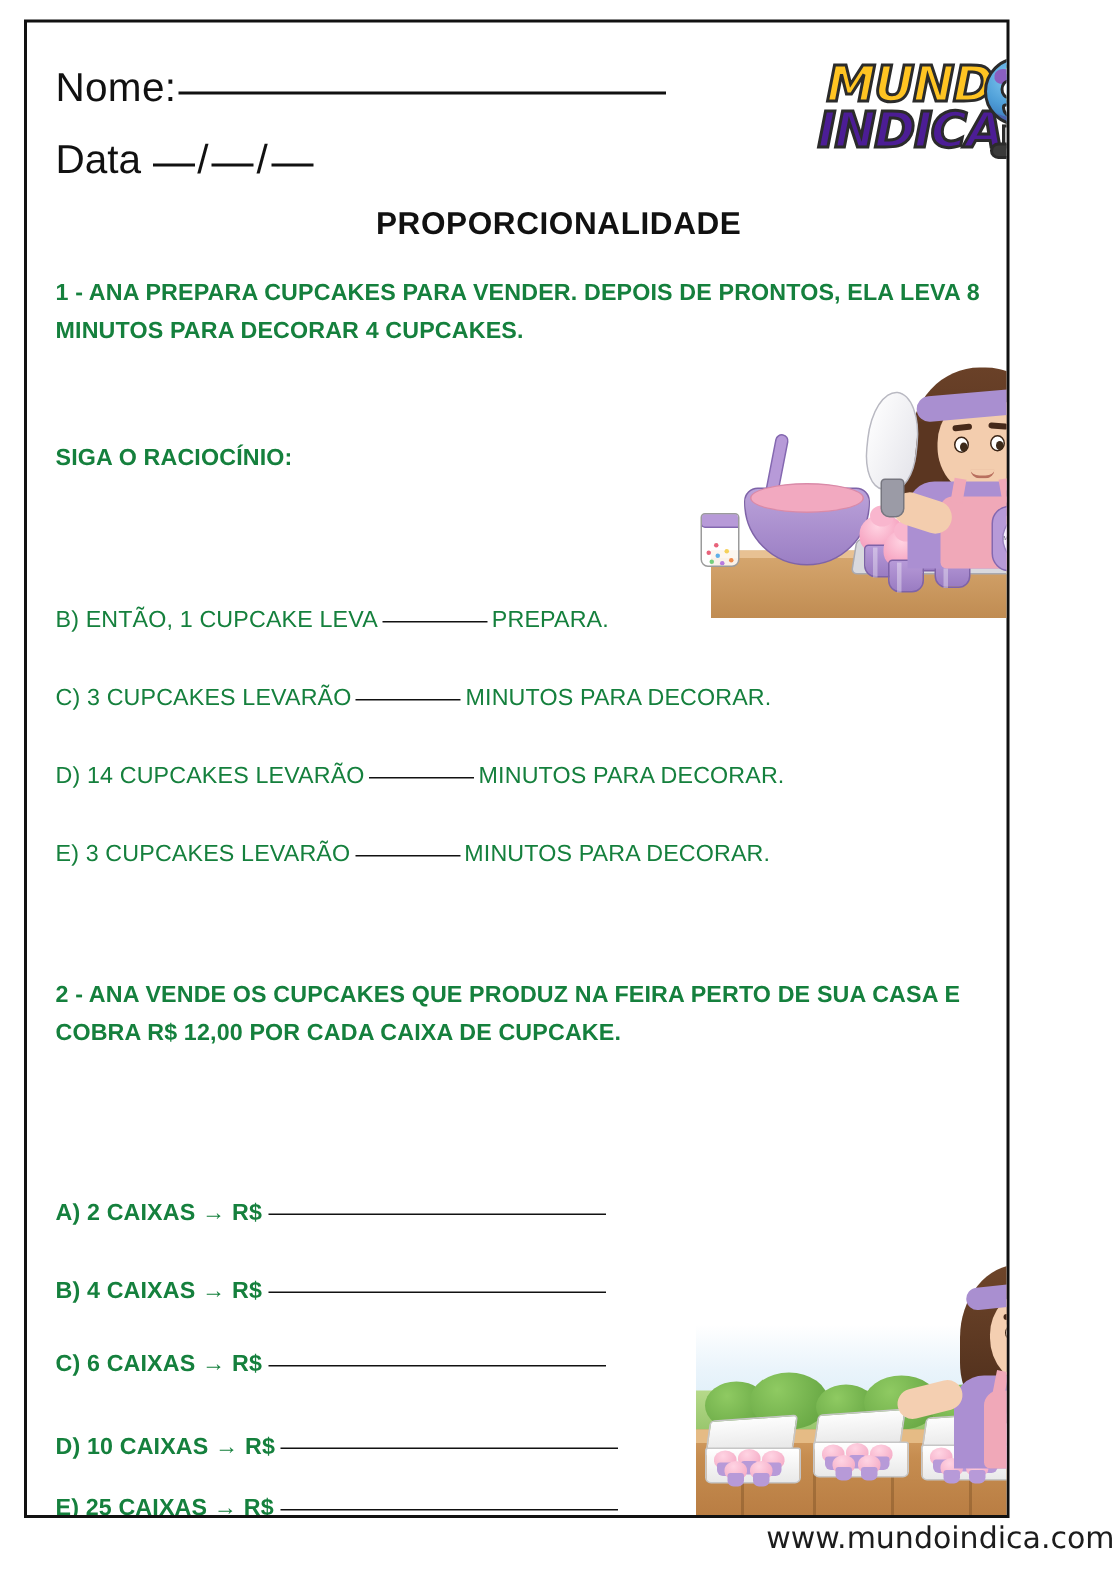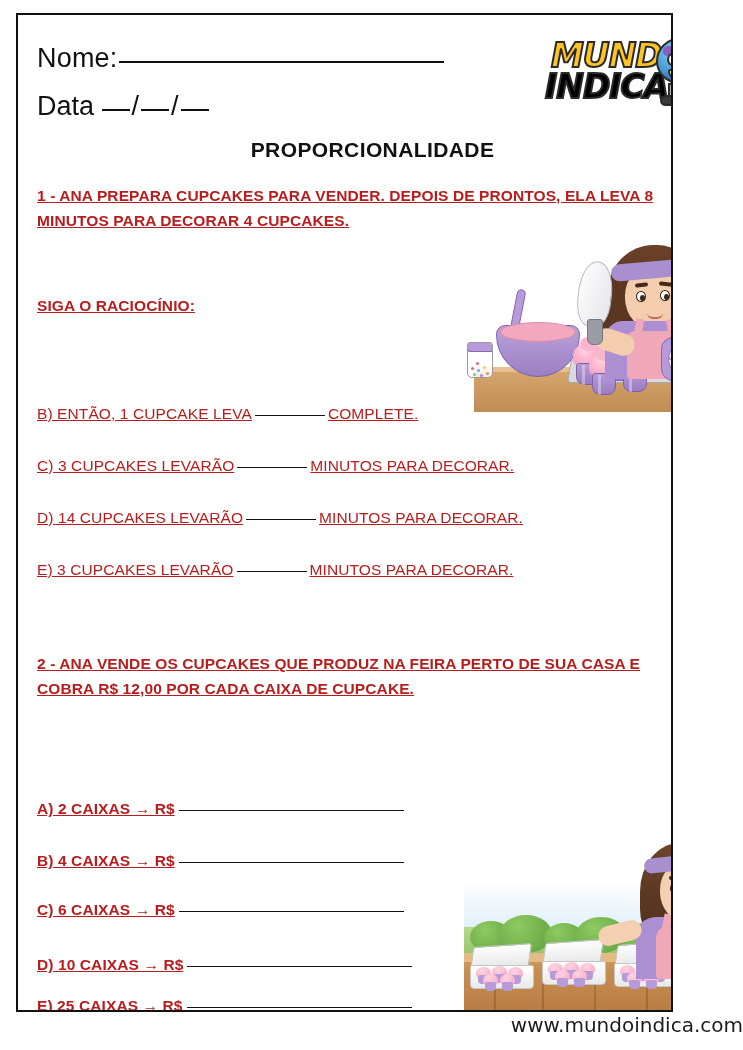--- a/index.html
+++ b/index.html
@@ -31,21 +31,21 @@
   }
   .hdr-data .sl { padding:0 2px; }
 
   
   .logo { position:absolute; left:525px; top:14px; width:176px; height:85px; }
   .logo .w-mundo, .logo .w-indica {
     position:absolute; font-family:"DejaVu Sans", sans-serif;
     font-weight:bold; font-style:italic; font-size:33px; letter-spacing:-1px;
   }
   .logo .w-mundo { left:8px; top:7px; color:#ffc422; -webkit-text-stroke:2px #2b2b2b; }
-  .logo .w-indica { left:2px; top:38px; color:#000000; -webkit-text-stroke:2px #2b2b2b; }
+  .logo .w-indica { left:2px; top:38px; color:#4c1d95; -webkit-text-stroke:2px #2b2b2b; }
   .logo .globe {
     position:absolute; left:113px; top:9px; width:46px; height:46px; border-radius:50%;
     background:radial-gradient(circle at 34% 30%, #7fc6ef 0%, #4f9fd8 42%, #3d7fc0 66%, #6d4ea8 100%);
     border:2.5px solid #2b2b2b;
     box-shadow:inset -5px -4px 0 rgba(90,60,150,.45);
   }
   .logo .globe .land {
     position:absolute; background:#8a5fc0; border-radius:45% 55% 50% 40%;
   }
   .logo .globe .l1 { left:5px; top:6px; width:13px; height:10px; }
@@ -81,21 +81,21 @@
   .logo .leg .s2 { left:14px; top:20px; width:18px; height:10px; background:#efe4bd; }
   .logo .leg .pin { position:absolute; left:8px; top:2px; width:6px; height:16px; background:#b9b9b9; border:2px solid #2b2b2b; }
 
   
   .title {
     position:absolute; left:0; top:123px; width:709px; text-align:center;
     font-size:21px; font-weight:bold; color:#111; letter-spacing:.4px;
   }
 
   
-  .blk { position:absolute; left:19px; color:#b91c1c;text-decoration:underline; }
+  .blk { position:absolute; left:19px; color:#15803d; }
   .q-stem { font-size:15.5px; font-weight:bold; line-height:25px; width:660px; letter-spacing:.1px; }
   .q1-stem { top:168px; }
   .siga { top:282px; font-size:15.5px; font-weight:bold; letter-spacing:.1px; }
   .opt { font-size:15.5px; font-weight:normal; white-space:nowrap; letter-spacing:.1px; }
   .opt .gap { display:inline-block; width:70px; border-bottom:1.6px solid #111; vertical-align:3px; margin:0 3px; }
   .o1a { top:338px; } .o1b { top:390px; } .o1c { top:442px; }
   .o1d { top:494px; } .o1e { top:546px; }
 
   .q2-stem { top:636px; }
   .q2-sub { top:700px; font-size:15.5px; font-weight:bold; line-height:25px; width:665px; letter-spacing:.1px; }
@@ -430,21 +430,21 @@
         <span class="sh s2"></span>
     </div>
   </div>
 
   <div class="title">PROPORCIONALIDADE</div>
 
   <div class="blk q-stem q1-stem">1 - ANA PREPARA CUPCAKES PARA VENDER. DEPOIS DE PRONTOS, ELA LEVA 8 MINUTOS PARA DECORAR 4 CUPCAKES.</div>
   <div class="blk siga">SIGA O RACIOCÍNIO:</div>
 
   <div class="blk opt o1b">
-    <span>B) ENTÃO, 1 CUPCAKE LEVA</span><span class="gap"></span><span>COMPLETE.</span>
+    <span>B) ENTÃO, 1 CUPCAKE LEVA</span><span class="gap"></span><span>PREPARA.</span>
   </div>
   <div class="blk opt o1c">
     <span>C) 3 CUPCAKES LEVARÃO</span><span class="gap"></span><span>MINUTOS PARA DECORAR.</span>
   </div>
   <div class="blk opt o1d">
     <span>D) 14 CUPCAKES LEVARÃO</span><span class="gap"></span><span>MINUTOS PARA DECORAR.</span>
   </div>
   <div class="blk opt o1e">
     <span>E) 3 CUPCAKES LEVARÃO</span><span class="gap"></span><span>MINUTOS PARA DECORAR.</span>
   </div>

